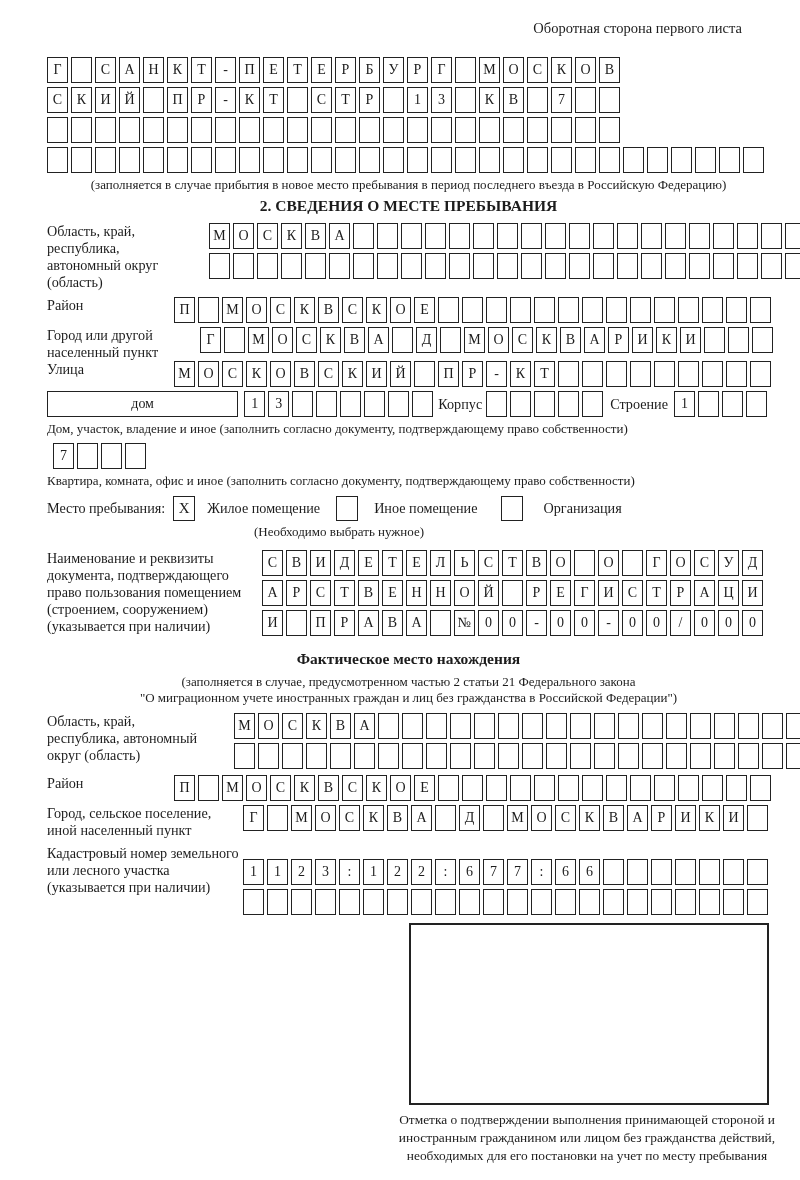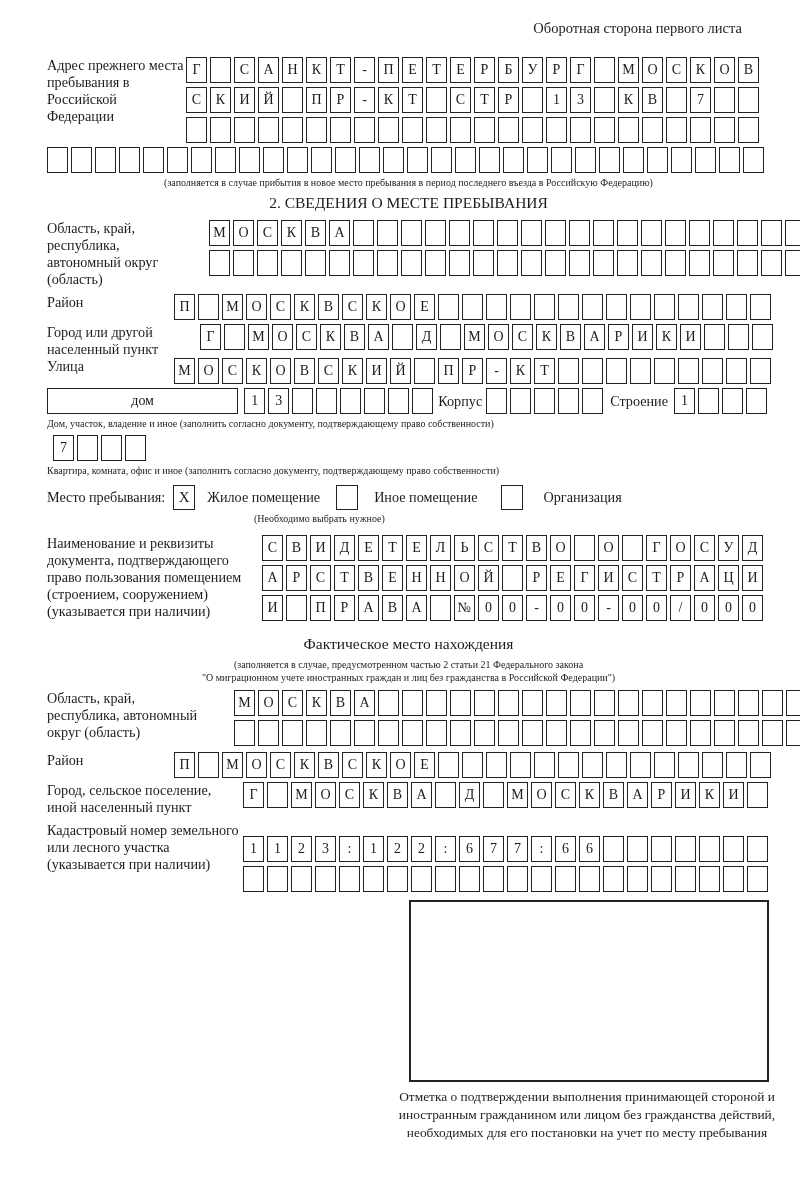--- a/index.html
+++ b/index.html
@@ -17,23 +17,23 @@
   .w152{flex:0 0 152px;}
   .w196{flex:0 0 196px;}
   .w215{flex:0 0 215px;}
   .cellrow{display:flex;height:26px;margin-bottom:4px;}
   .cell{
     box-sizing:border-box;flex:0 0 21px;width:21px;height:26px;
     border:1.5px solid #222;margin-right:3px;
     display:inline-flex;align-items:center;justify-content:center;
     font-size:14px;background:#fff;
   }
-  .caption{font-size:10px;line-height:1.25;font-family:Liberation Serif, serif;}
+  .caption{font-size:13px;line-height:1.25;font-family:Liberation Serif, serif;}
   .center{text-align:center;}
-  .sect-title{text-align:center;font-weight:normal;font-size:15.5px;margin:4px 0 8px 0;}
+  .sect-title{text-align:center;font-weight:bold;font-size:15.5px;margin:4px 0 8px 0;}
   .fieldbox{
     box-sizing:border-box;height:26px;border:1.5px solid #222;background:#fff;
     display:inline-flex;align-items:center;justify-content:center;font-size:14px;
   }
   .dombox{width:200px;font-family:Liberation Serif, serif;}
   .kvbox{width:205px;}
   .inlinelbl{font-size:14.2px;line-height:26px;white-space:nowrap;}
   .box{
     box-sizing:border-box;flex:0 0 22px;width:22px;height:25px;border:1.5px solid #222;
     display:inline-flex;align-items:center;justify-content:center;font-size:15px;background:#fff;
@@ -50,21 +50,20 @@
 </style>
 </head>
 <body>
 
 <div class="page">
 
   <div class="hdr">Оборотная сторона первого листа</div>
 
   <section>
     <div class="flexrow">
-      <div class="lbl w139">Адрес прежнего места пребывания в Российской Федерации</div>
       <div class="rowswrap">
         <div class="cellrow">
             <span class="cell">Г</span>
             <span class="cell"></span>
             <span class="cell">С</span>
             <span class="cell">А</span>
             <span class="cell">Н</span>
             <span class="cell">К</span>
             <span class="cell">Т</span>
             <span class="cell">-</span>

